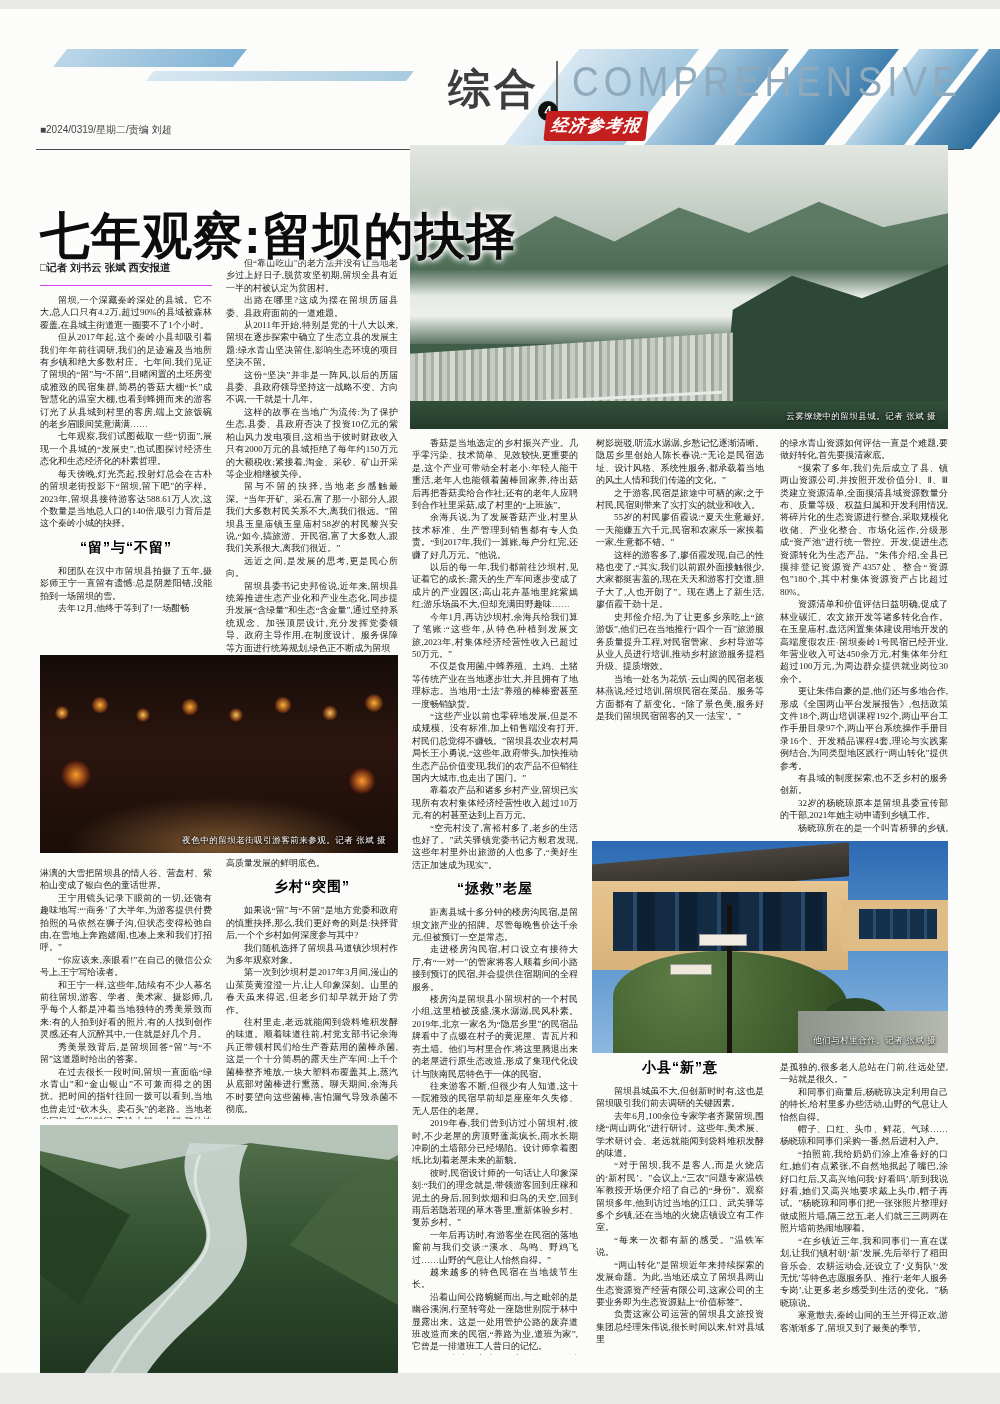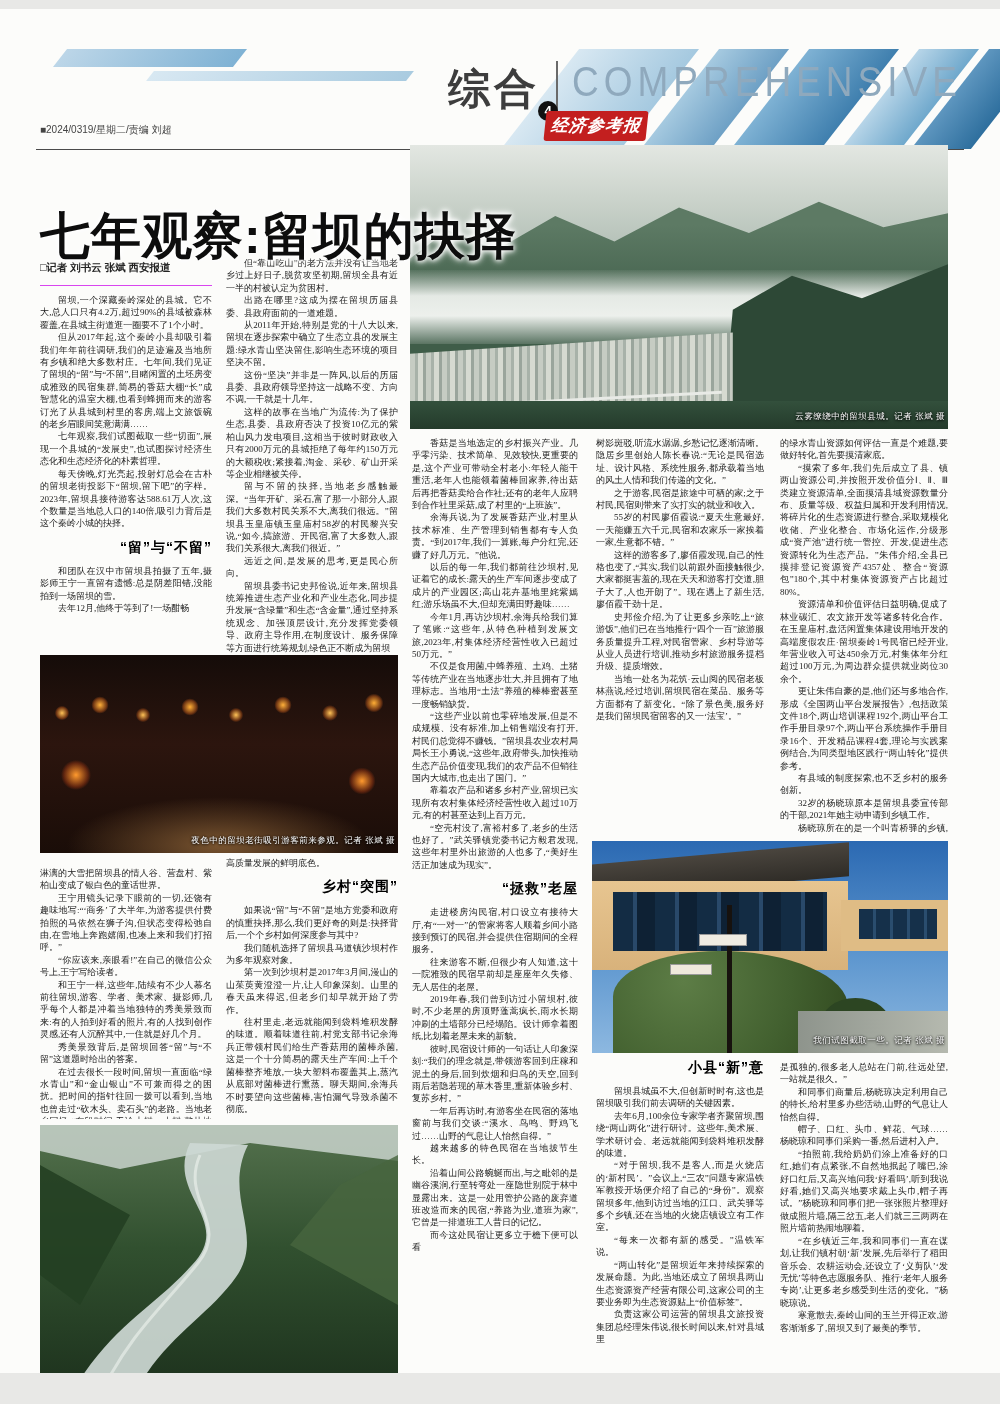--- a/index.html
+++ b/index.html
@@ -19,21 +19,21 @@
   .section-en{font-size:37px;color:#8fa9bd;letter-spacing:5px;font-family:"Liberation Sans",sans-serif;
               font-weight:300;transform:scaleY(1.15);}
   .page-circle{position:absolute;left:538px;top:92px;width:20px;height:20px;border-radius:50%;background:#111;
                color:#fff;font-size:13px;font-weight:bold;text-align:center;line-height:20px;font-family:"Liberation Sans",sans-serif;}
   
   .headline{position:absolute;left:40px;top:160px;z-index:5;font-size:50px;font-weight:bold;color:#0d0d0d;
             font-family:"Liberation Sans",sans-serif;letter-spacing:1px;
             text-shadow:0 0 4px #fff,0 0 6px #fff,0 0 8px #fff;}
   
   .photo{position:absolute;overflow:hidden;background:#888;}
-  .photo-cap{position:absolute;right:3px;bottom:6px;color:#fff;font-size:8.5px;letter-spacing:.5px;
+  .photo-cap{position:absolute;right:12px;bottom:6px;color:#fff;font-size:8.5px;letter-spacing:.5px;
              text-shadow:0 1px 3px rgba(0,0,0,.95),0 0 2px rgba(0,0,0,.9);
              font-family:"Liberation Sans",sans-serif;z-index:9;}
   .layer{position:absolute;}
   
   .photo-top{left:410px;top:136px;width:538px;height:284px;background:linear-gradient(180deg,#e3e7e2 0%,#ccd4cc 18%,#b7c3ba 34%);}
   .mtn-far{left:0;top:0;width:100%;height:100%;background:linear-gradient(180deg,#5d7a64 28%,#3f5d49 60%);
            clip-path:polygon(0 40%,7% 30%,16% 37%,27% 25%,38% 34%,50% 22%,63% 31%,76% 20%,88% 29%,100% 24%,100% 100%,0 100%);}
   .mist{left:0;top:44%;width:100%;height:26%;
         background:linear-gradient(180deg,rgba(246,248,245,.05),rgba(246,248,245,.9) 35%,rgba(246,248,245,.95) 62%,rgba(246,248,245,.15));}
   .mtn-near{left:0;top:0;width:100%;height:100%;background:#2d4836;
@@ -74,21 +74,21 @@
   .m-ground{right:0;bottom:0;width:42%;height:20%;background:linear-gradient(90deg,#8e948c,#b5b9af);}
   .m-post{left:38%;top:30%;width:5px;height:70%;background:#17120e;}
   .m-sign{left:30%;top:44%;width:46px;height:10px;background:#f0ece2;border:1px solid #999;}
   .m-sign2{left:22%;top:58%;width:40px;height:9px;background:#efe9dc;border:1px solid #999;}
   
   .byline{font-weight:bold;font-size:10.5px;padding:4px 0 10px 0;border-bottom:1px solid #d946ef;margin-bottom:8px;
           font-family:"Liberation Sans",sans-serif;}
   .colseg{position:absolute;overflow:hidden;text-align:justify;}
   .colseg p{margin:0;text-indent:2em;font-size:9px;line-height:12.4px;color:#1c1c1c;}
   .colseg p.cont{text-indent:0;}
-  .sec-head{text-align:right;font-weight:bold;font-size:14px;margin:9px 0 8px 0;color:#000;
+  .sec-head{text-align:center;font-weight:bold;font-size:14px;margin:9px 0 8px 0;color:#000;
             font-family:"Liberation Sans",sans-serif;letter-spacing:1px;text-indent:0;}
   
   .footer-rule{position:absolute;left:36px;top:1382px;width:928px;border-top:2px solid #9a9a9a;}
   .footer-text{position:absolute;left:40px;top:1390px;width:924px;font-size:8.5px;color:#333;
                font-family:"Liberation Sans",sans-serif;white-space:nowrap;overflow:hidden;}
 </style>
 </head>
 <body>
 
 <div class="page">
@@ -205,21 +205,23 @@
         <p>余海兵说,为了发展香菇产业,村里从技术标准、生产管理到销售都有专人负责。“到2017年,我们一算账,每户分红完,还赚了好几万元。”他说。</p>
         <p>以后的每一年,我们都前往沙坝村,见证着它的成长:露天的生产车间逐步变成了成片的产业园区;高山花卉基地里姹紫嫣红;游乐场虽不大,但却充满田野趣味……</p>
         <p>今年1月,再访沙坝村,余海兵给我们算了笔账:“这些年,从特色种植到发展文旅,2023年,村集体经济经营性收入已超过50万元。”</p>
         <p>不仅是食用菌,中蜂养殖、土鸡、土猪等传统产业在当地逐步壮大,并且拥有了地理标志。当地用“土法”养殖的棒棒蜜甚至一度畅销缺货。</p>
         <p>“这些产业以前也零碎地发展,但是不成规模、没有标准,加上销售端没有打开,村民们总觉得不赚钱。”留坝县农业农村局局长王小勇说,“这些年,政府带头,加快推动生态产品价值变现,我们的农产品不但销往国内大城市,也走出了国门。”</p>
         <p>靠着农产品和诸多乡村产业,留坝已实现所有农村集体经济经营性收入超过10万元,有的村甚至达到上百万元。</p>
         <p>“空壳村没了,富裕村多了,老乡的生活也好了。”武关驿镇党委书记方毅君发现,这些年村里外出旅游的人也多了,“美好生活正加速成为现实”。</p>
       </div>
     <div class="sec-head">“拯救”老屋</div>
     <div>
+        <p>距离县城十多分钟的楼房沟民宿,是留坝文旅产业的招牌。尽管每晚售价达千余元,但被预订一空是常态。</p>
         <p>走进楼房沟民宿,村口设立有接待大厅,有“一对一”的管家将客人顺着乡间小路接到预订的民宿,并会提供住宿期间的全程服务。</p>
+        <p>楼房沟是留坝县小留坝村的一个村民小组,这里植被茂盛,溪水潺潺,民风朴素。2019年,北京一家名为“隐居乡里”的民宿品牌看中了点缀在村子的黄泥屋、青瓦片和夯土墙。他们与村里合作,将这里腾退出来的老屋进行原生态改造,形成了集现代化设计与陕南民居特色于一体的民宿。</p>
         <p>往来游客不断,但很少有人知道,这十一院雅致的民宿早前却是座座年久失修、无人居住的老屋。</p>
         <p>2019年春,我们曾到访过小留坝村,彼时,不少老屋的房顶野蓬蒿疯长,雨水长期冲刷的土墙部分已经塌陷。设计师拿着图纸,比划着老屋未来的新貌。</p>
         <p>彼时,民宿设计师的一句话让人印象深刻:“我们的理念就是,带领游客回到庄稼和泥土的身后,回到炊烟和归鸟的天空,回到雨后若隐若现的草木香里,重新体验乡村、复苏乡村。”</p>
         <p>一年后再访时,有游客坐在民宿的落地窗前与我们交谈:“溪水、鸟鸣、野鸡飞过……山野的气息让人怡然自得。”</p>
         <p>越来越多的特色民宿在当地拔节生长。</p>
         <p>沿着山间公路蜿蜒而出,与之毗邻的是幽谷溪涧,行至转弯处一座隐世别院于林中显露出来。这是一处用管护公路的废弃道班改造而来的民宿,“养路为业,道班为家”,它曾是一排道班工人昔日的记忆。</p>
         <p>而今这处民宿让更多立于檐下便可以看</p>
       </div>
   </div>
 
@@ -251,21 +253,21 @@
     <div class="layer m-wall"></div>
     <div class="layer m-glass"></div>
     <div class="layer m-wing"></div>
     <div class="layer m-wing-glass"></div>
     <div class="layer m-bush"></div>
     <div class="layer m-bush2"></div>
     <div class="layer m-ground"></div>
     <div class="layer m-post"></div>
     <div class="layer m-sign"></div>
     <div class="layer m-sign2"></div>
-    <span class="photo-cap">我们试图截取一些。记者 张斌 摄</span>
+    <span class="photo-cap">他们与村里合作。记者 张斌 摄</span>
   </div>
 
   <div class="colseg" style="left:596px;top:1050px;width:168px;height:300px;">
     <div class="sec-head" style="margin-top:0;">小县“新”意</div>
     <div>
         <p>留坝县城虽不大,但创新时时有,这也是留坝吸引我们前去调研的关键因素。</p>
         <p>去年6月,100余位专家学者齐聚留坝,围绕“两山两化”进行研讨。这些年,美术展、学术研讨会、老远就能闻到袋料堆积发酵的味道。</p>
         <p>“对于留坝,我不是客人,而是火烧店的‘新村民’。”会议上,“三农”问题专家温铁军教授开场便介绍了自己的“身份”。观察留坝多年,他到访过当地的江口、武关驿等多个乡镇,还在当地的火烧店镇设立有工作室。</p>
         <p>“每来一次都有新的感受。”温铁军说。</p>
         <p>“两山转化”是留坝近年来持续探索的发展命题。为此,当地还成立了留坝县两山生态资源资产经营有限公司,这家公司的主要业务即为生态资源贴上“价值标签”。</p>

